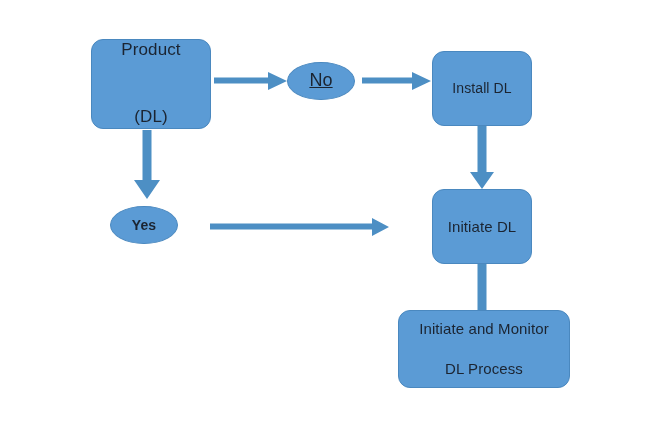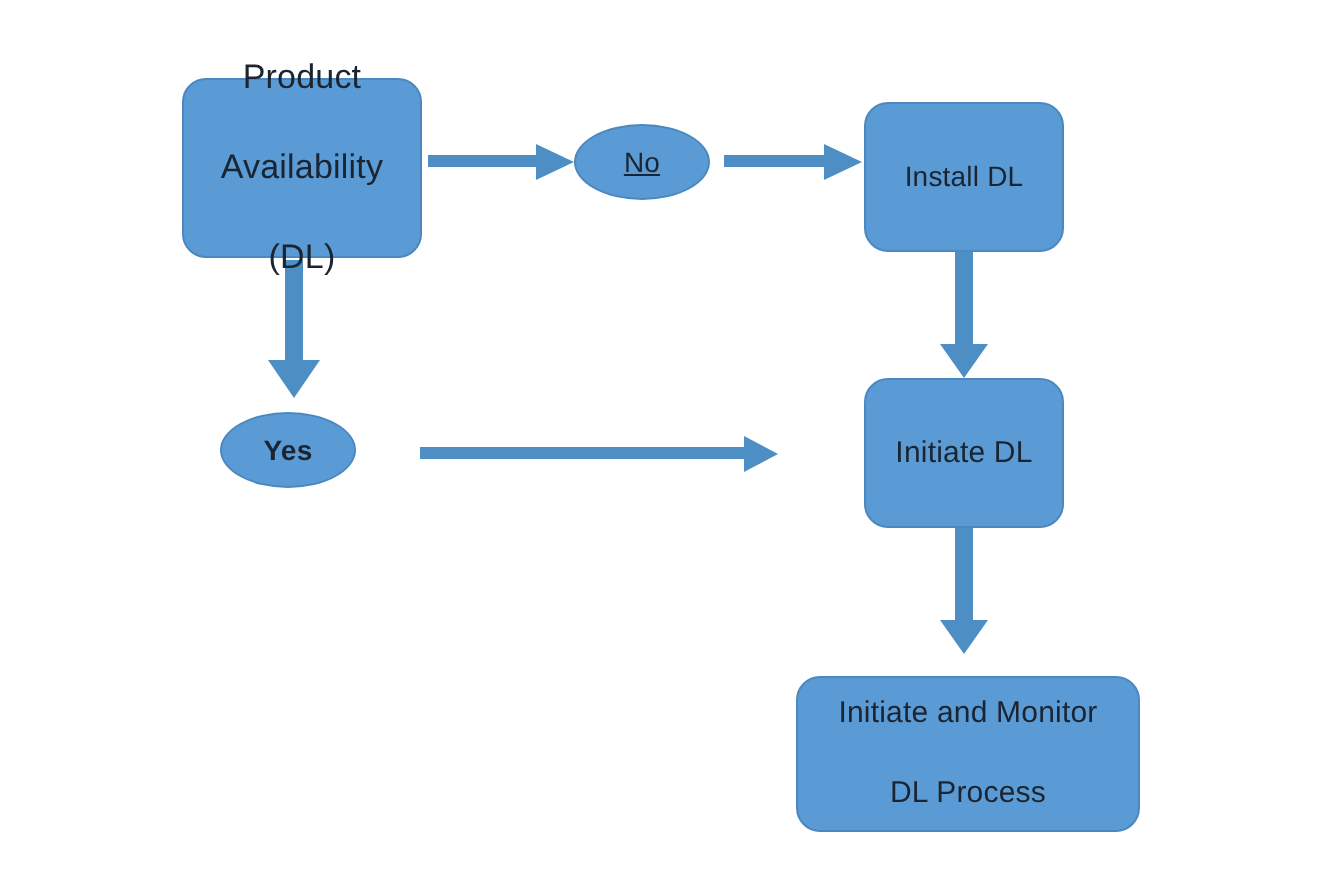--- a/index.html
+++ b/index.html
@@ -42,38 +42,38 @@
     padding: 0 4px;
     box-sizing: border-box;
   }
   
   #node-product {
     left: 91px;  top: 39px;  width: 120px; height: 90px;
     font-size: 17px;
   }
   #node-no {
     left: 287px; top: 62px;  width: 68px;  height: 38px;
-    font-size: 14px;
+    font-size: 18px;
     text-decoration: underline;
   }
   #node-install {
     left: 432px; top: 51px;  width: 100px; height: 75px;
     font-size: 14px;
   }
   #node-yes {
     left: 110px; top: 206px; width: 68px;  height: 38px;
     font-size: 14px;
     font-weight: bold;
   }
   #node-configure {
     left: 432px; top: 189px; width: 100px; height: 75px;
     font-size: 15px;
   }
   #node-initiate {
-    left: 398px; top: 338px; width: 172px; height: 78px;
+    left: 398px; top: 310px; width: 172px; height: 78px;
     font-size: 15px;
   }
   
   .arrow {
     position: absolute;
   }
   .arrow svg { display: block; }
 </style>
 </head>
 <body>
@@ -112,21 +112,21 @@
 
   <div class="arrow" style="left:469px; top:264px;">
     <svg width="26" height="64" viewBox="0 0 26 64" aria-hidden="true">
       <path d="M8.5 0 H17.5 V46 H25 L13 63 L1 46 H8.5 Z" fill="#4D8FC4"></path>
     </svg>
   </div>
 
   <div class="node rect" id="node-product">
     <span>
       <span>Product</span><br>
-      <span>Availability</span><br>
+      <br>
       <span>(DL)</span>
     </span>
   </div>
 
   <div class="node ellipse" id="node-no">
     <span>No</span>
   </div>
 
   <div class="node rect" id="node-install">
     <span>Install DL</span>

